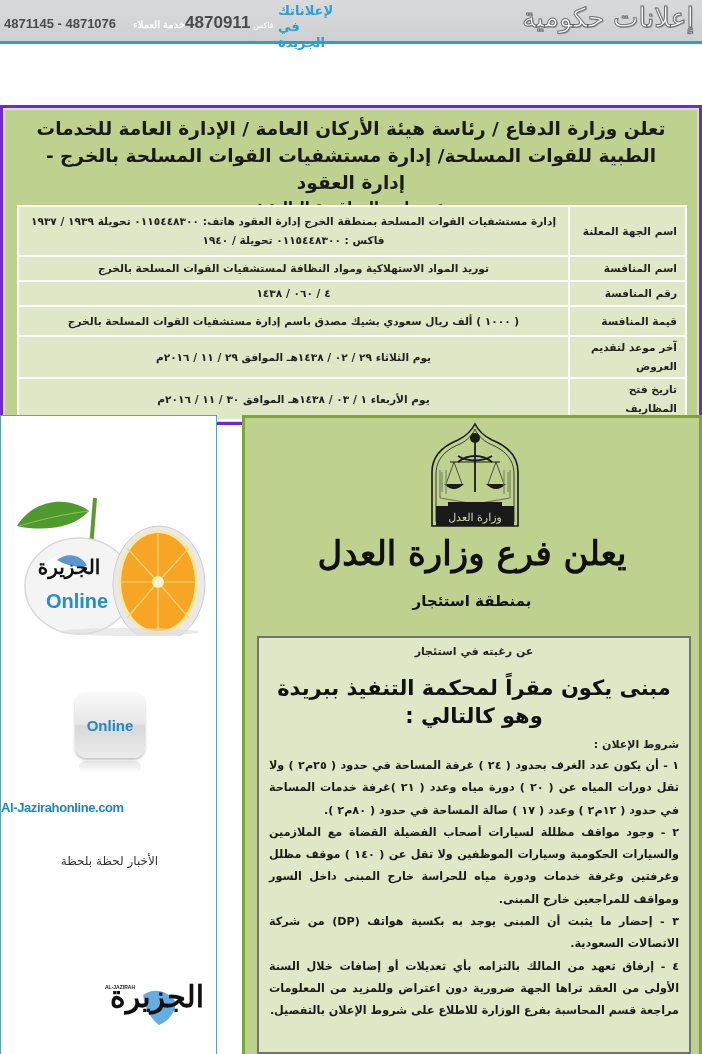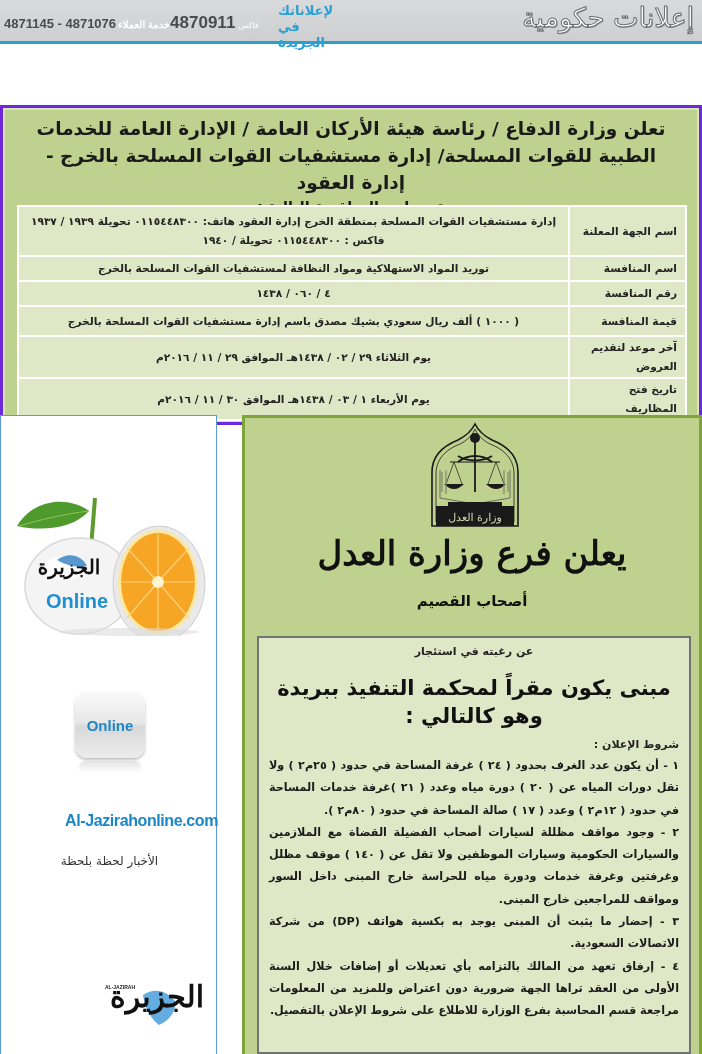--- a/index.html
+++ b/index.html
@@ -24,21 +24,21 @@
     font-size: 13px; line-height: 16px; color: #2aa0d3; text-align: left; direction: rtl;
     font-weight: bold;
   }
   .header .service {
     position: absolute; left: 4px; top: 13px; direction: ltr;
     font-family: "Liberation Sans", sans-serif; color: #4a4b4d; white-space: nowrap;
   }
   .header .service .fax-nums { font-size: 13px; font-weight: bold; }
   .header .service .fax-lbl { font-size: 8px; color: #ffffff; margin: 0 6px 0 3px; }
   .header .service .cs-num { font-size: 17px; font-weight: bold; }
-  .header .service .cs-lbl { font-size: 10px; color: #ffffff; margin-left: 2px; font-weight: bold; }
+  .header .service .cs-lbl { font-size: 10px; color: #ffffff; margin-left: 17px; font-weight: bold; }
 
   
   .tender {
     position: absolute; left: 0; top: 70px; width: 702px; height: 320px;
     background: #bfd18e;
     border: 3px solid #6d28d9;
     box-shadow: inset 0 0 0 2px #d8e4b8;
     margin-top: 35px;
   }
   .tender .headline {
@@ -72,22 +72,22 @@
     border-radius: 12px; background: linear-gradient(#fafafa 0%, #e6e6e6 48%, #d8d8d8 52%, #ececec 100%);
     box-shadow: 0 2px 3px rgba(0,0,0,0.25);
     display: flex; align-items: center; justify-content: center;
     font-family: "Liberation Sans", sans-serif; font-size: 15px; color: #1e88c9; font-weight: bold;
   }
   .online-ad .reflection {
     position: absolute; left: 78px; top: 345px; width: 62px; height: 12px;
     background: linear-gradient(rgba(210,210,210,0.6), rgba(255,255,255,0)); border-radius: 8px;
   }
   .online-ad .site-url {
-    position: absolute; left: 0; top: 396px; width: 217px; text-align: right;
-    font-family: "Liberation Sans", sans-serif; font-size: 16px; font-weight: bold; color: #1b86c8;
+    position: absolute; left: 0; top: 384px; width: 217px; text-align: left;
+    font-family: "Liberation Sans", sans-serif; font-size: 13px; font-weight: bold; color: #1b86c8;
     letter-spacing: -0.4px;
   }
   .online-ad .tagline {
     position: absolute; left: 0; top: 438px; width: 217px; text-align: center; direction: rtl;
     font-size: 12px; color: #333;
   }
   .online-ad .jazirah-logo {
     position: absolute; left: 104px; top: 565px; width: 110px; height: 50px;
   }
   .online-ad .jz-text {
@@ -242,21 +242,21 @@
     <path d="M58 62 Q68 72 78 62 Z" fill="#1a1a1a"></path>
 
     <path d="M12 48 L12 76 L47 82 L82 76 L82 48" fill="none" stroke="#555" stroke-width="0.8"></path>
     <path d="M14 50 L14 70 M18 48 L18 72 M76 48 L76 72 M80 50 L80 70" stroke="#7a8a6a" stroke-width="1.2"></path>
 
     <rect x="20" y="80" width="54" height="4" fill="#1a1a1a"></rect>
     <rect x="8" y="84" width="78" height="20" fill="#1a1a1a"></rect>
     <text x="47" y="99" text-anchor="middle" font-family="DejaVu Serif, serif" font-size="11" fill="#cfd8b0">وزارة العدل</text>
   </svg>
   <div class="title">يعلن فرع وزارة العدل</div>
-  <div class="region">أصحاب القصيم</div>
+  <div class="region">بمنطقة استئجار</div>
   <div class="inner">
     <div class="intro">عن رغبته في استئجار</div>
     <div class="building">مبنى يكون مقراً لمحكمة التنفيذ ببريدة وهو كالتالي :</div>
     <div class="conditions-title">شروط الإعلان :</div>
     <div class="conditions">
       <p>١ - أن يكون عدد الغرف بحدود ( ٢٤ ) غرفة المساحة في حدود ( ٢٥م٢ ) ولا تقل دورات المياه عن ( ٢٠ ) دورة مياه وعدد ( ٢١ )غرفة خدمات المساحة في حدود ( ١٢م٢ ) وعدد ( ١٧ ) صالة المساحة في حدود ( ٨٠م٢ ).</p>
       <p>٢ - وجود مواقف مظللة لسيارات أصحاب الفضيلة القضاة مع الملازمين والسيارات الحكومية وسيارات الموظفين ولا تقل عن ( ١٤٠ ) موقف مظلل وغرفتين وغرفة خدمات ودورة مياه للحراسة خارج المبنى داخل السور ومواقف للمراجعين خارج المبنى.</p>
       <p>٣ - إحضار ما يثبت أن المبنى يوجد به بكسية هواتف (DP) من شركة الاتصالات السعودية.</p>
       <p>٤ - إرفاق تعهد من المالك بالتزامه بأي تعديلات أو إضافات خلال السنة الأولى من العقد تراها الجهة ضرورية دون اعتراض وللمزيد من المعلومات مراجعة قسم المحاسبة بفرع الوزارة للاطلاع على شروط الإعلان بالتفصيل.</p>
     </div>

